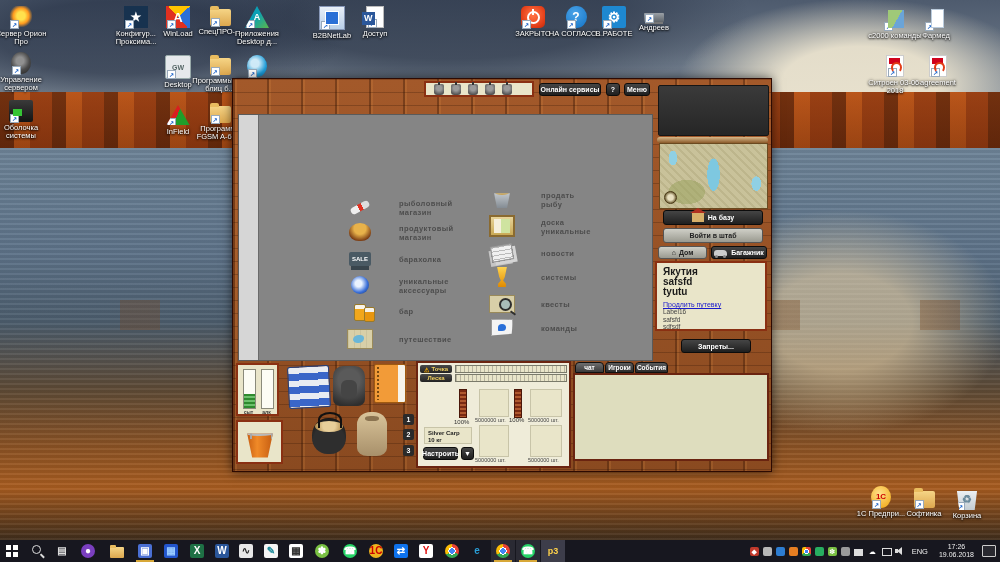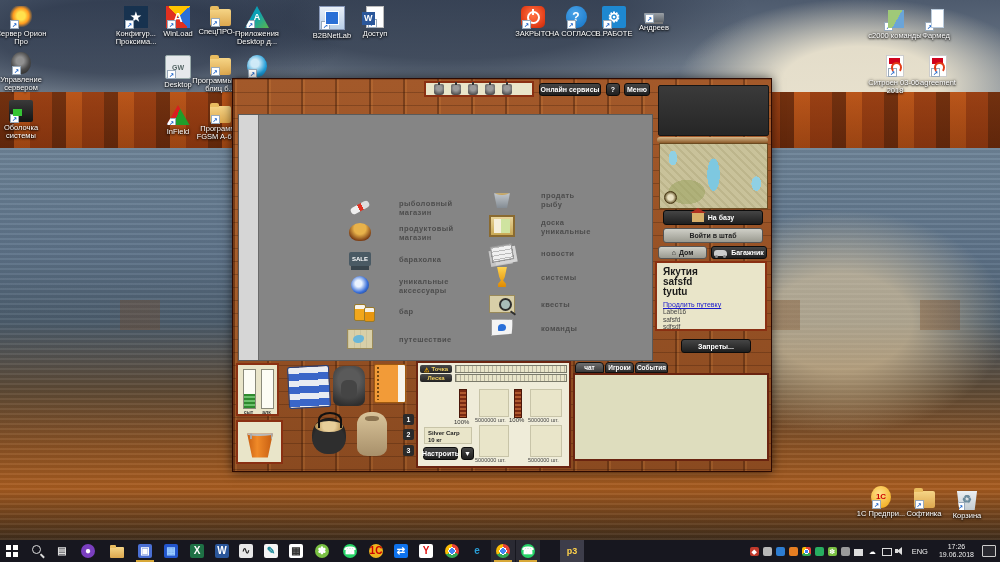--- a/index.html
+++ b/index.html
@@ -602,21 +602,21 @@
         </div>
         <div class="tapp" style="left: 465px;">
           <div class="tico" style="color: rgb(42, 159, 216);">e</div>
         </div>
         <div class="tapp run tile" style="left: 491px;">
           <div class="tico tk-chrome"></div>
         </div>
         <div class="tapp run tile" style="left: 516px;">
           <div class="tico" style="background: rgb(37, 211, 102); color: rgb(255, 255, 255); border-radius: 50%;">☎</div>
         </div>
-        <div class="tapp active" style="left: 560px;">
+        <div class="tapp active" style="left: 541px;">
           <div class="tico" style="color: rgb(255, 210, 74); font-size: 9px;">р3</div>
         </div>
       </div>
     <div id="tray">
       <span id="trayicons" style="display:flex;gap:4px;align-items:center">
           <span class="tri" style="background: rgb(192, 57, 43);">◆</span>
           <span class="tri" style="background: rgb(184, 184, 184);"></span>
           <span class="tri" style="background: rgb(45, 125, 210);"></span>
           <span class="tri" style="background: rgb(230, 126, 34);"></span>
           <span class="tri tk-chrome"></span>

